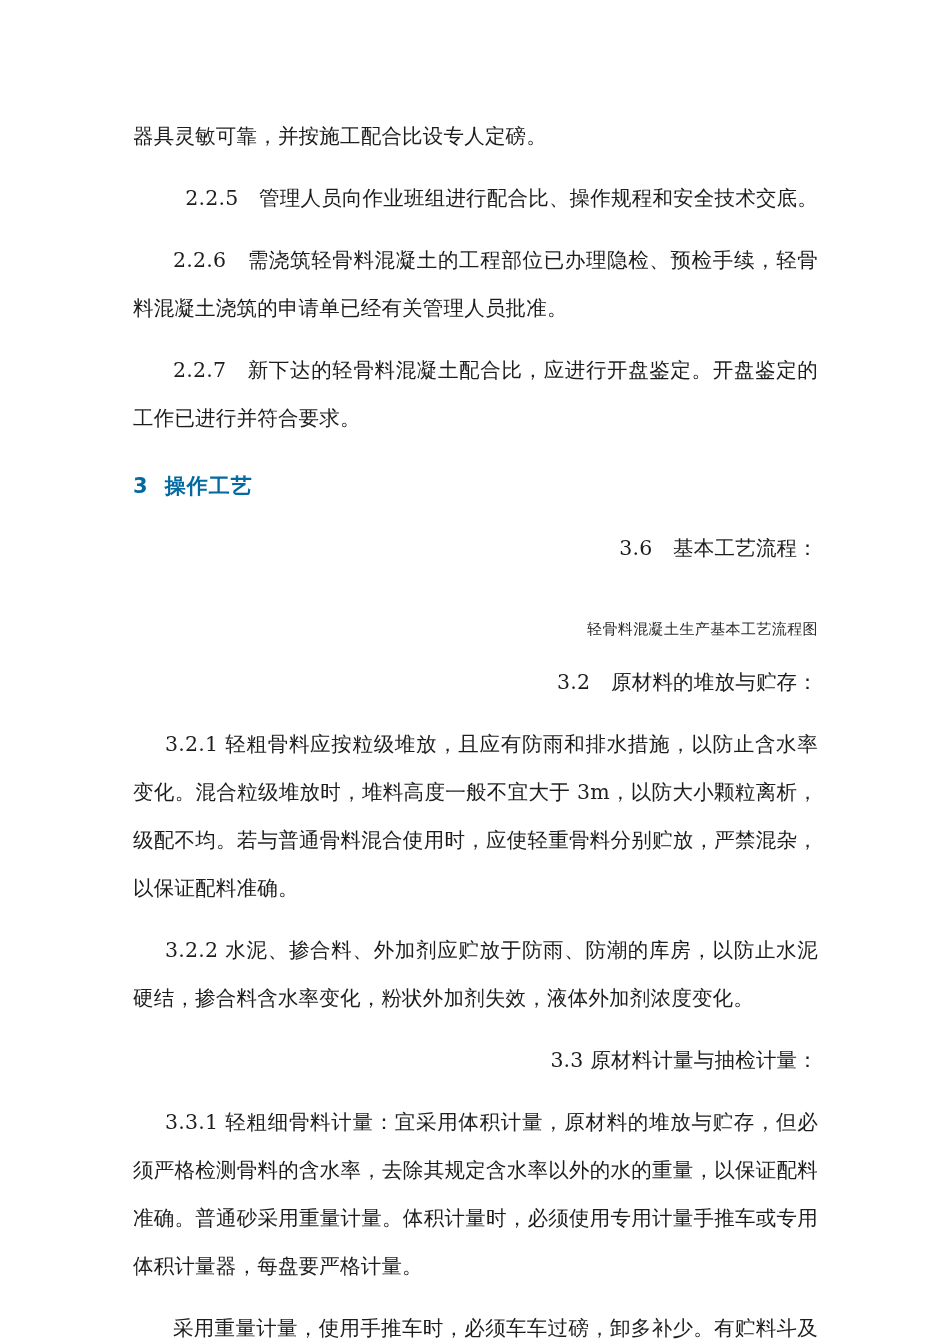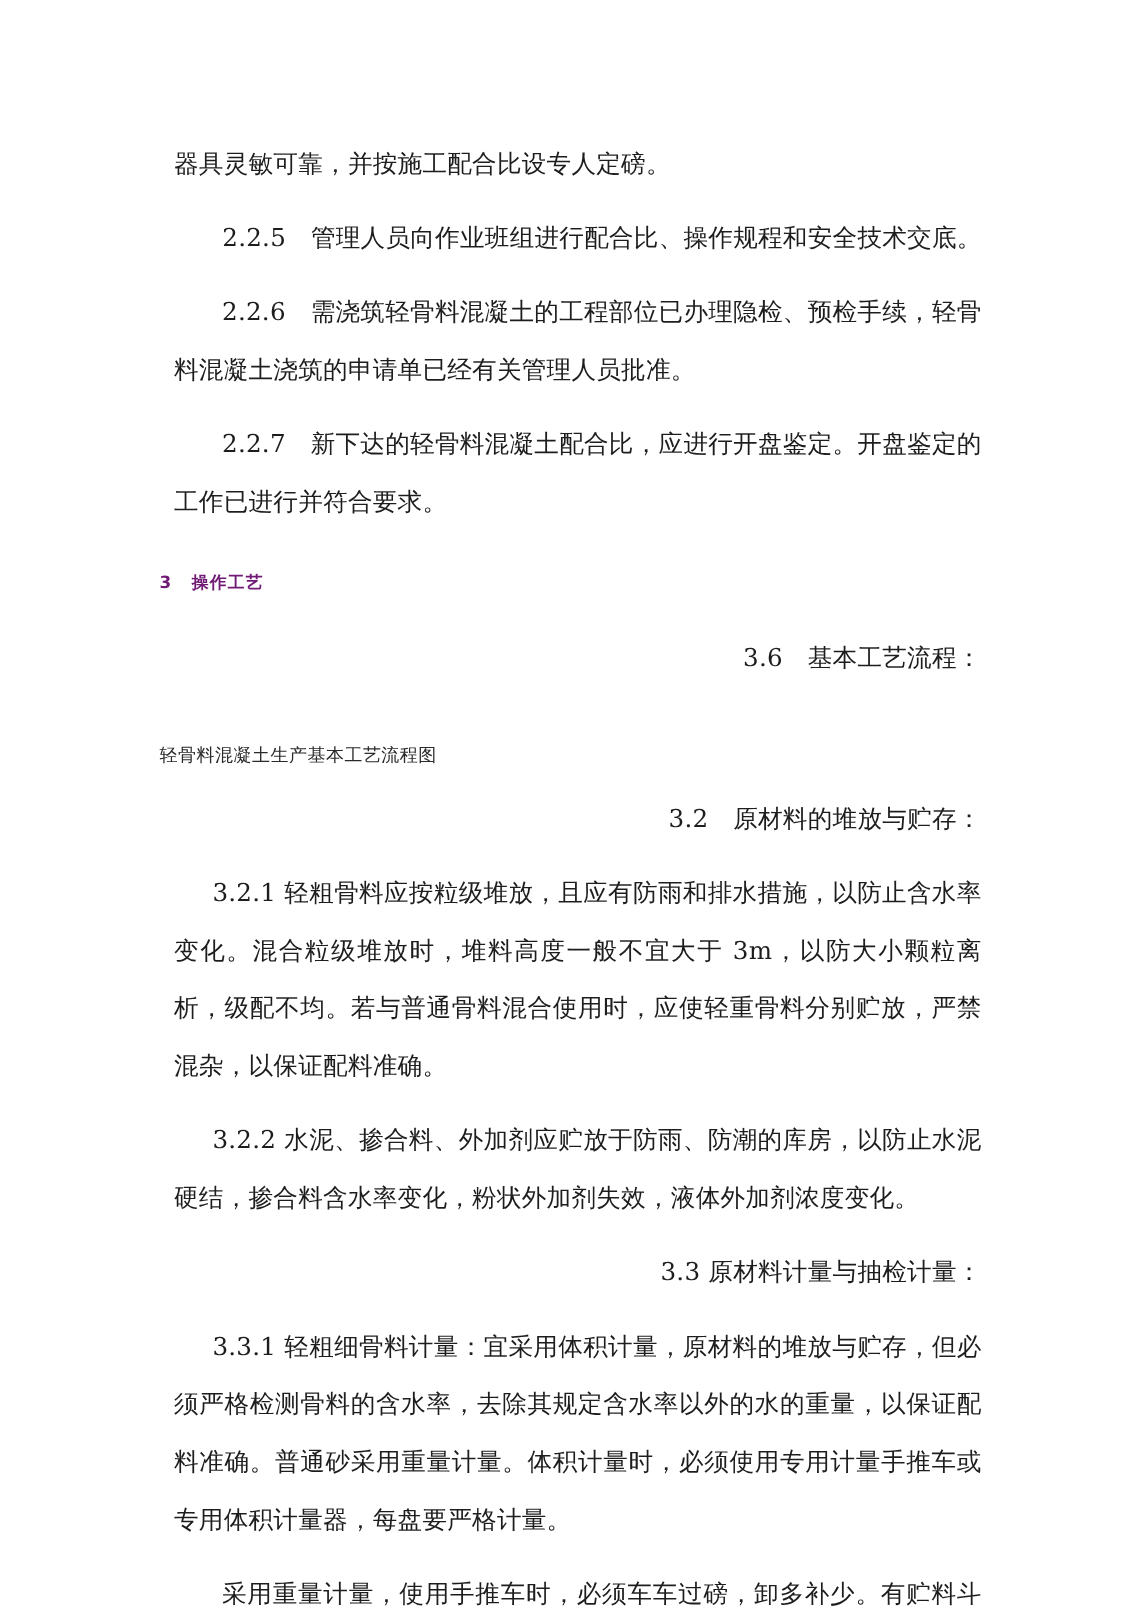--- a/index.html
+++ b/index.html
@@ -28,21 +28,21 @@
   .doc-body {
     width: 685px;
   }
 
   
   .para {
     font-size: 20.5px;
     line-height: 48px;
     text-align: justify;
     text-justify: inter-ideograph;
-    margin: 0 0 0 12px;
+    margin: 0 0 0 0;
     letter-spacing: 0.2px;
     color: #1d1d1d;
     font-family: "DejaVu Serif", "Liberation Serif", serif;
   }
 
   .para.flush {
     text-indent: 0;
   }
   .para.indent-1 {
     text-indent: 40px;
@@ -57,46 +57,46 @@
   }
 
   
   .gap-sm { height: 14px; }
   .gap-md { height: 20px; }
 
   
   .heading-1 {
     font-family: "DejaVu Sans", "Liberation Sans", sans-serif;
     font-weight: bold;
-    font-size: 14px;
+    font-size: 21px;
     line-height: 48px;
     text-indent: 0;
     letter-spacing: 1px;
-    color: #701a75;
+    color: #0369a1;
     margin: 0;
   }
   .heading-1 .num {
     margin-right: 16px;
   }
 
   
   .figure-block {
     width: 100%;
     margin: 0;
     padding: 0;
   }
   .figure-canvas {
     width: 100%;
     height: 42px;
   }
   .figure-caption {
     font-family: "DejaVu Serif", "Liberation Serif", serif;
     font-size: 15px;
     line-height: 30px;
-    text-align: left;
+    text-align: right;
     color: #2a2a2a;
     letter-spacing: 0.4px;
   }
 </style>
 </head>
 <body>
 
 <div class="page">
   <div class="doc-body">
 

